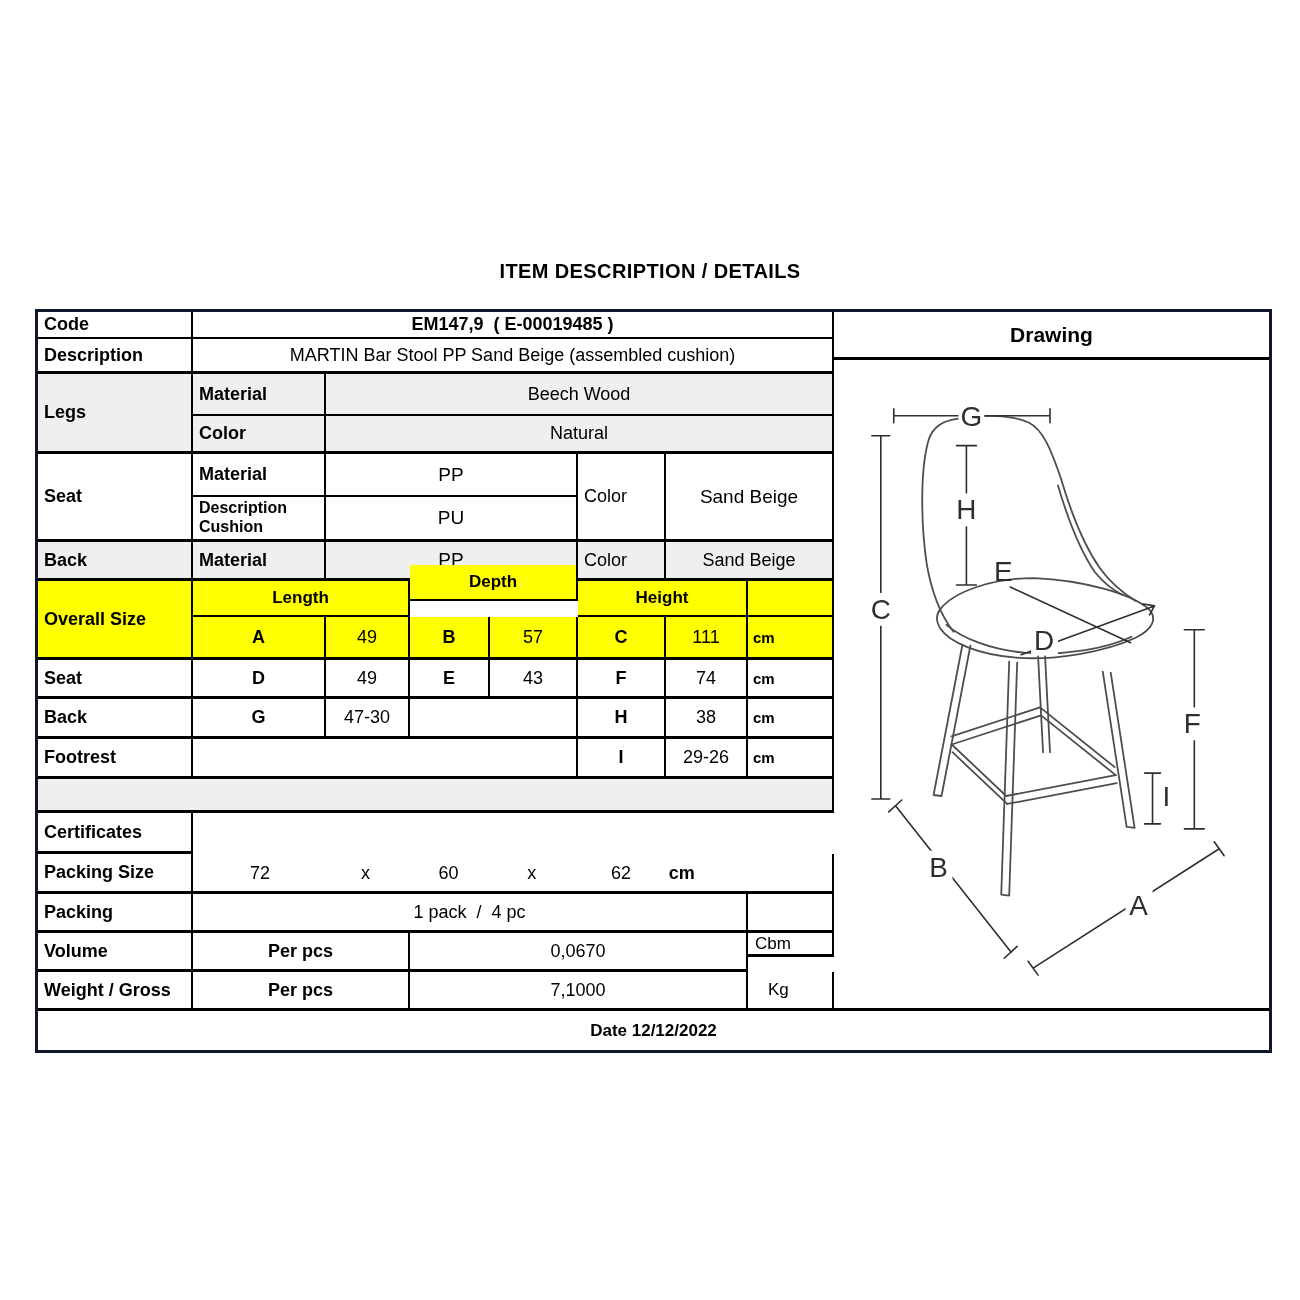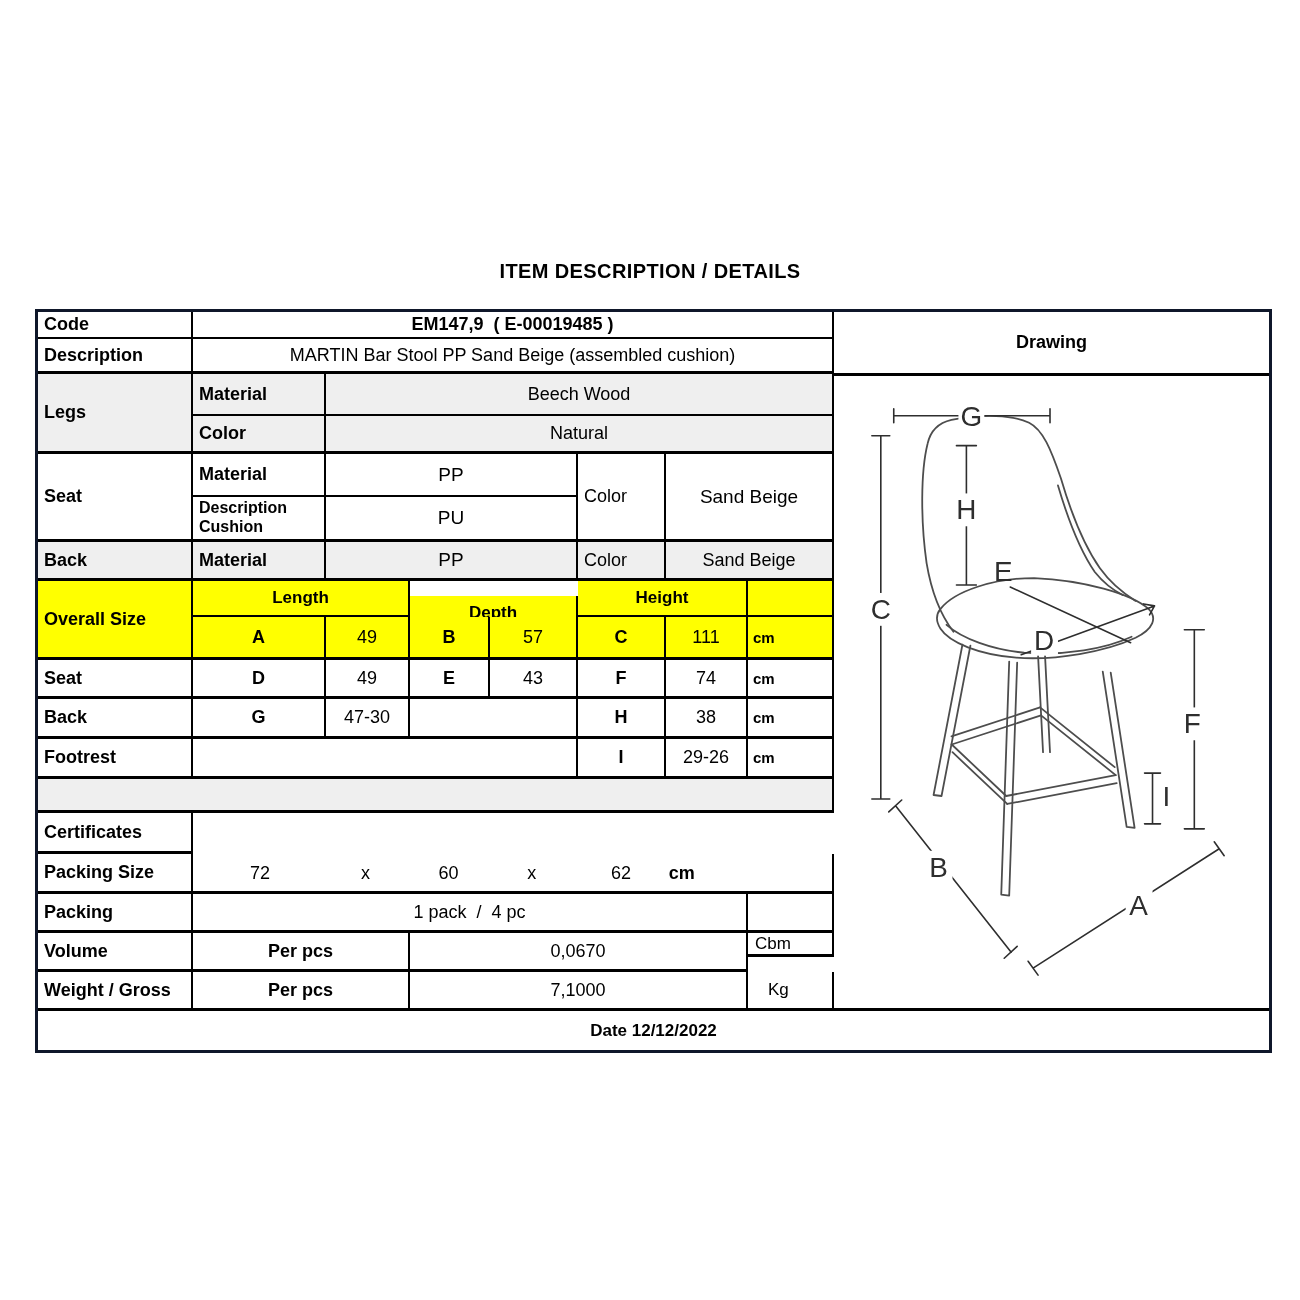--- a/index.html
+++ b/index.html
@@ -35,21 +35,21 @@
 <body>
 
 <div class="page">
 
   <div class="title">ITEM DESCRIPTION / DETAILS</div>
 
   <div class="sheet">
 
     <div class="cell lbl bb2" style="left:0;top:0;width:155px;height:27px">Code</div>
     <div class="cell ctr bold bb2" style="left:155px;top:0;width:641px;height:27px">EM147,9  ( E-00019485 )</div>
-    <div class="cell ctr bold nbr" style="left:796px;top:0;width:435px;height:64px;font-size:18px">Drawing</div>
+    <div class="cell ctr bold nbr" style="left:796px;top:0;width:435px;height:48px;font-size:21px">Drawing</div>
 
     <div class="cell lbl" style="left:0;top:27px;width:155px;height:35px">Description</div>
     <div class="cell lbl gray" style="left:0;top:62px;width:155px;height:80px">Legs</div>
 
     <div class="cell ctr" style="left:155px;top:27px;width:641px;height:35px">MARTIN Bar Stool PP Sand Beige (assembled cushion)</div>
     <div class="cell lbl gray bb2" style="left:155px;top:62px;width:133px;height:42px">Material</div>
     <div class="cell ctr gray bb2" style="left:288px;top:62px;width:508px;height:42px">Beech Wood</div>
     <div class="cell lbl gray" style="left:155px;top:104px;width:133px;height:38px">Color</div>
     <div class="cell ctr gray" style="left:288px;top:104px;width:508px;height:38px">Natural</div>
 
@@ -62,21 +62,21 @@
     <div class="cell ctr f19" style="left:628px;top:142px;width:168px;height:88px">Sand Beige</div>
 
     <div class="cell lbl gray" style="left:0;top:230px;width:155px;height:39px">Back</div>
     <div class="cell lbl gray" style="left:155px;top:230px;width:133px;height:39px">Material</div>
     <div class="cell ctr gray f19" style="left:288px;top:230px;width:252px;height:39px">PP</div>
     <div class="cell lbl gray" style="left:540px;top:230px;width:88px;height:39px;font-weight:normal">Color</div>
     <div class="cell ctr gray" style="left:628px;top:230px;width:168px;height:39px">Sand Beige</div>
 
     <div class="cell lbl yellow" style="left:0;top:269px;width:155px;height:79px">Overall Size</div>
     <div class="cell ctr bold yellow bb2 f17" style="left:155px;top:269px;width:217px;height:36px">Length</div>
-    <div class="cell ctr bold yellow bb2 f17" style="left:372px;top:284px;width:168px;height:36px">Depth</div>
+    <div class="cell ctr bold yellow bb2 f17" style="left:372px;top:253px;width:168px;height:36px">Depth</div>
     <div class="cell ctr bold yellow bb2 f17" style="left:540px;top:269px;width:170px;height:36px">Height</div>
     <div class="cell yellow bb2" style="left:710px;top:269px;width:86px;height:36px"></div>
     <div class="cell ctr bold yellow" style="left:155px;top:305px;width:133px;height:43px">A</div>
     <div class="cell ctr yellow" style="left:288px;top:305px;width:84px;height:43px">49</div>
     <div class="cell ctr bold yellow" style="left:372px;top:305px;width:80px;height:43px">B</div>
     <div class="cell ctr yellow" style="left:452px;top:305px;width:88px;height:43px">57</div>
     <div class="cell ctr bold yellow" style="left:540px;top:305px;width:88px;height:43px">C</div>
     <div class="cell ctr yellow" style="left:628px;top:305px;width:82px;height:43px">111</div>
     <div class="cell yellow unit" style="left:710px;top:305px;width:86px;height:43px">cm</div>
 

